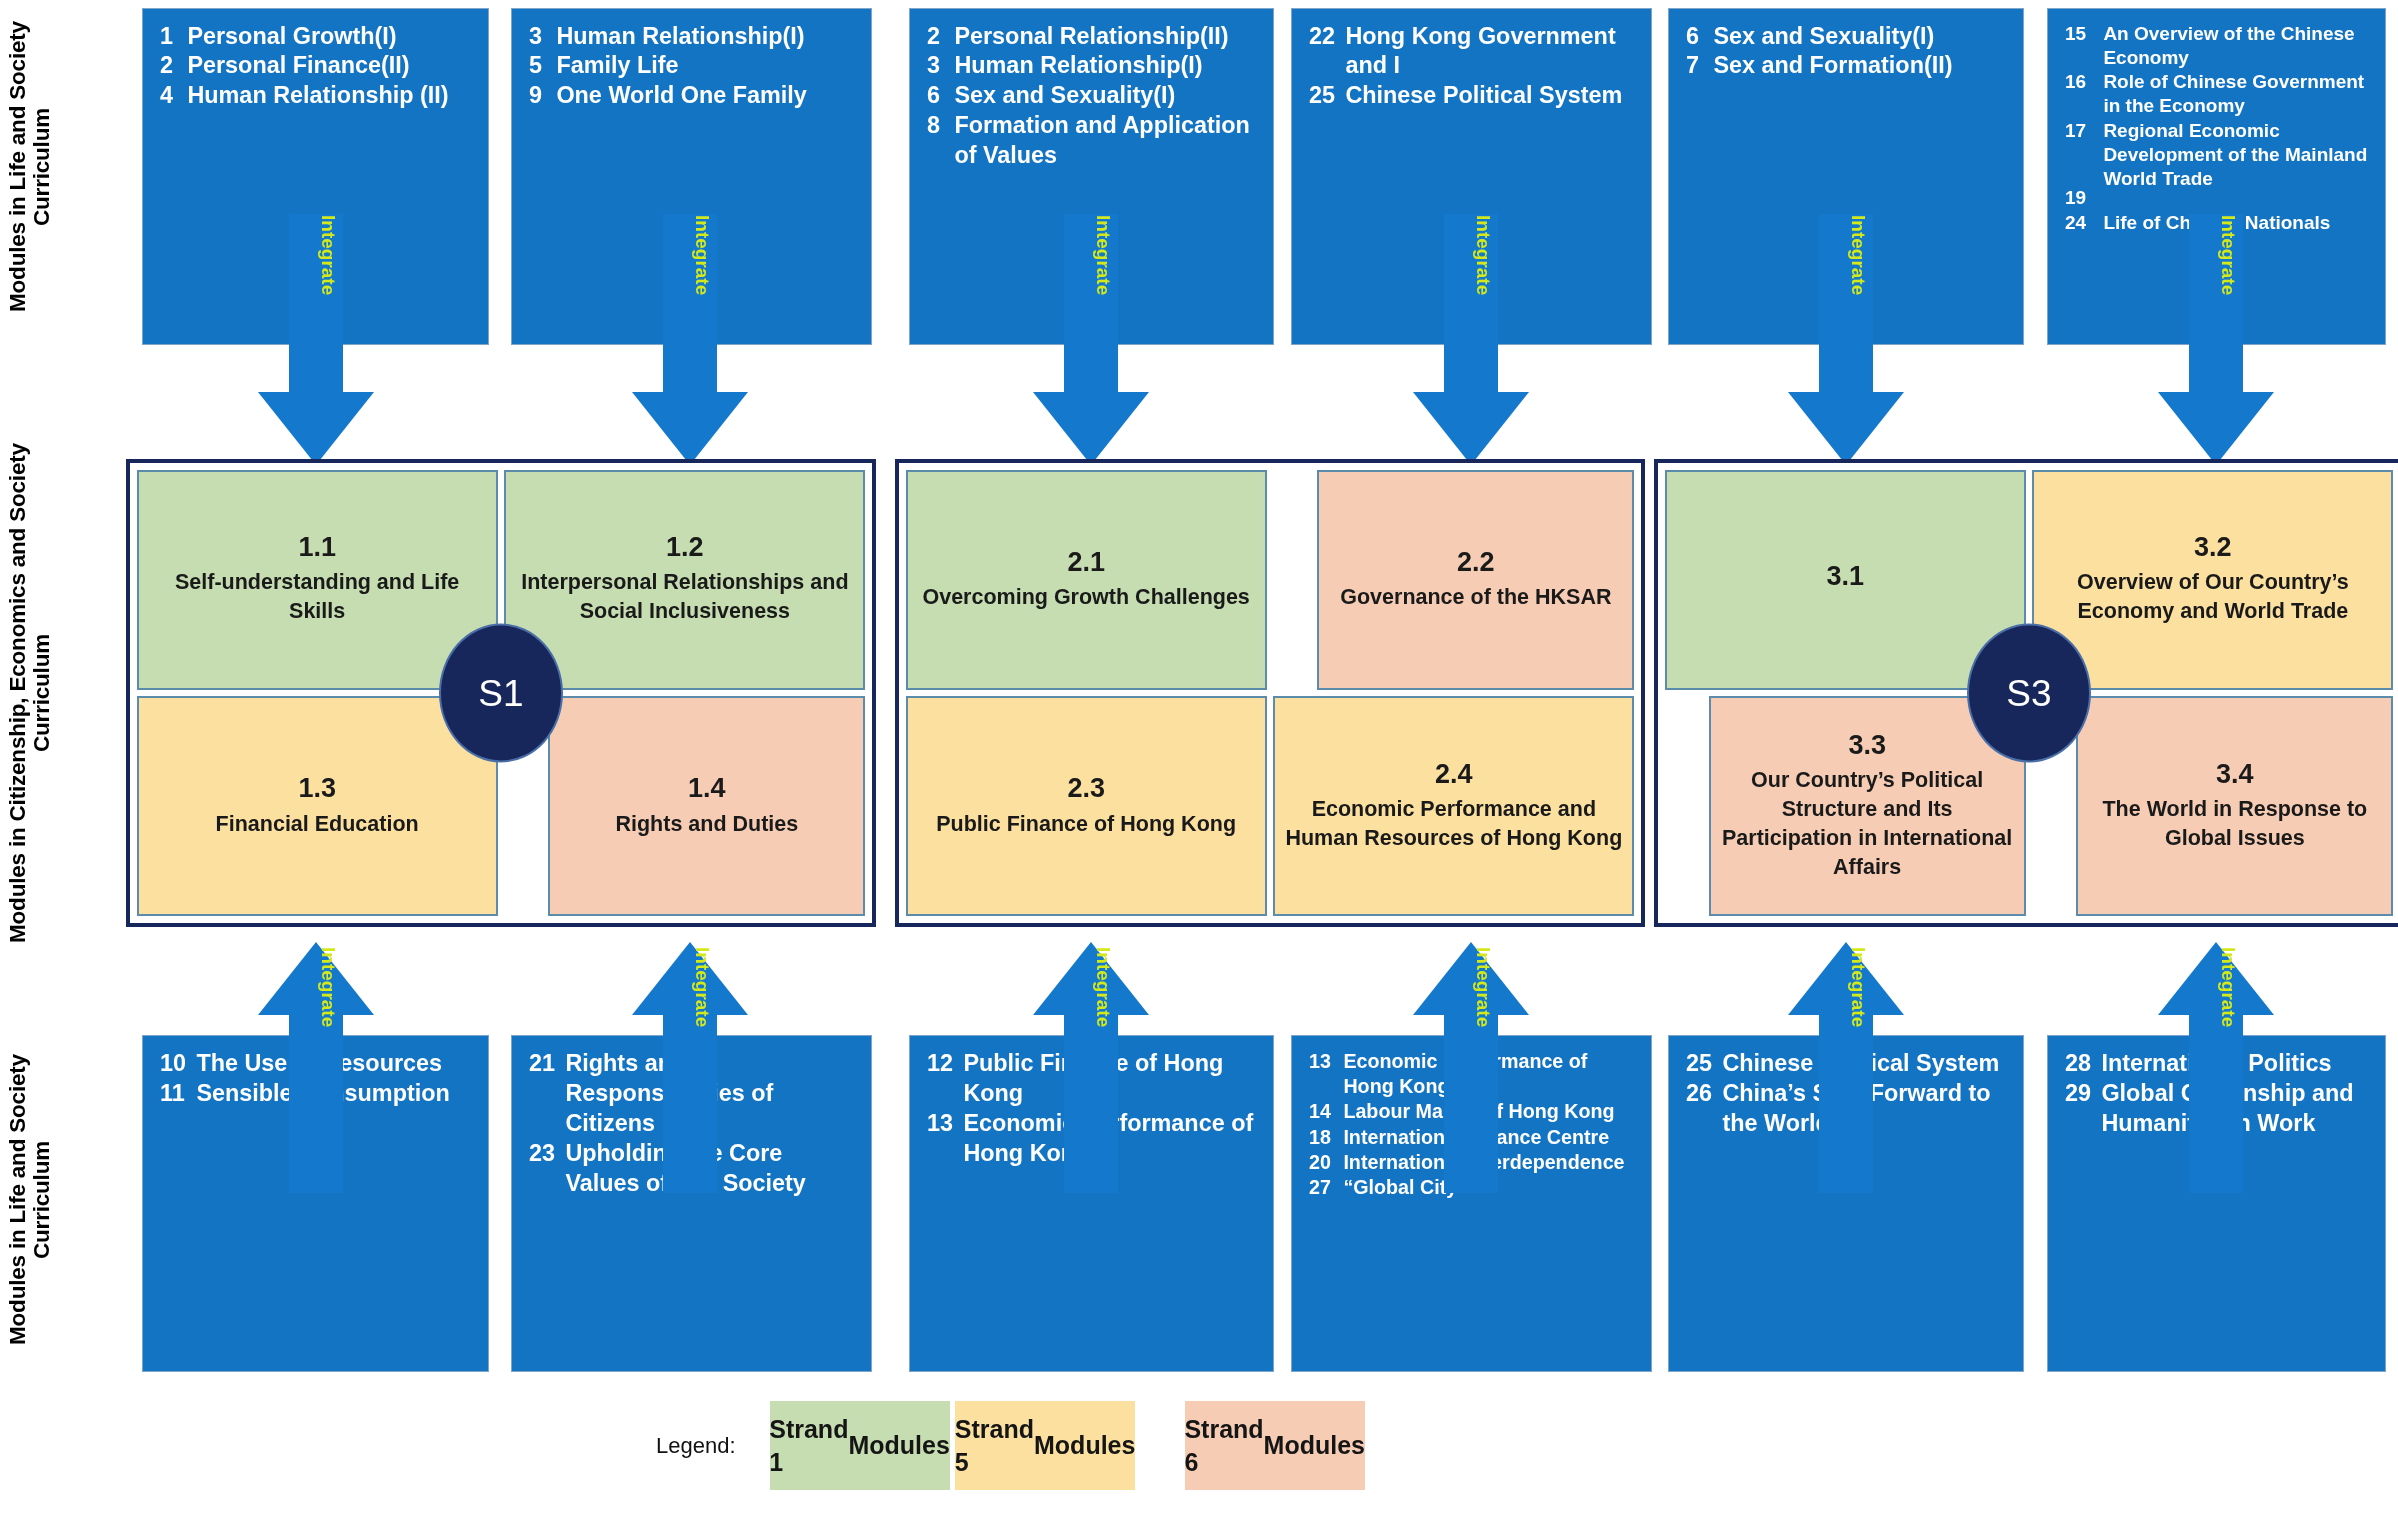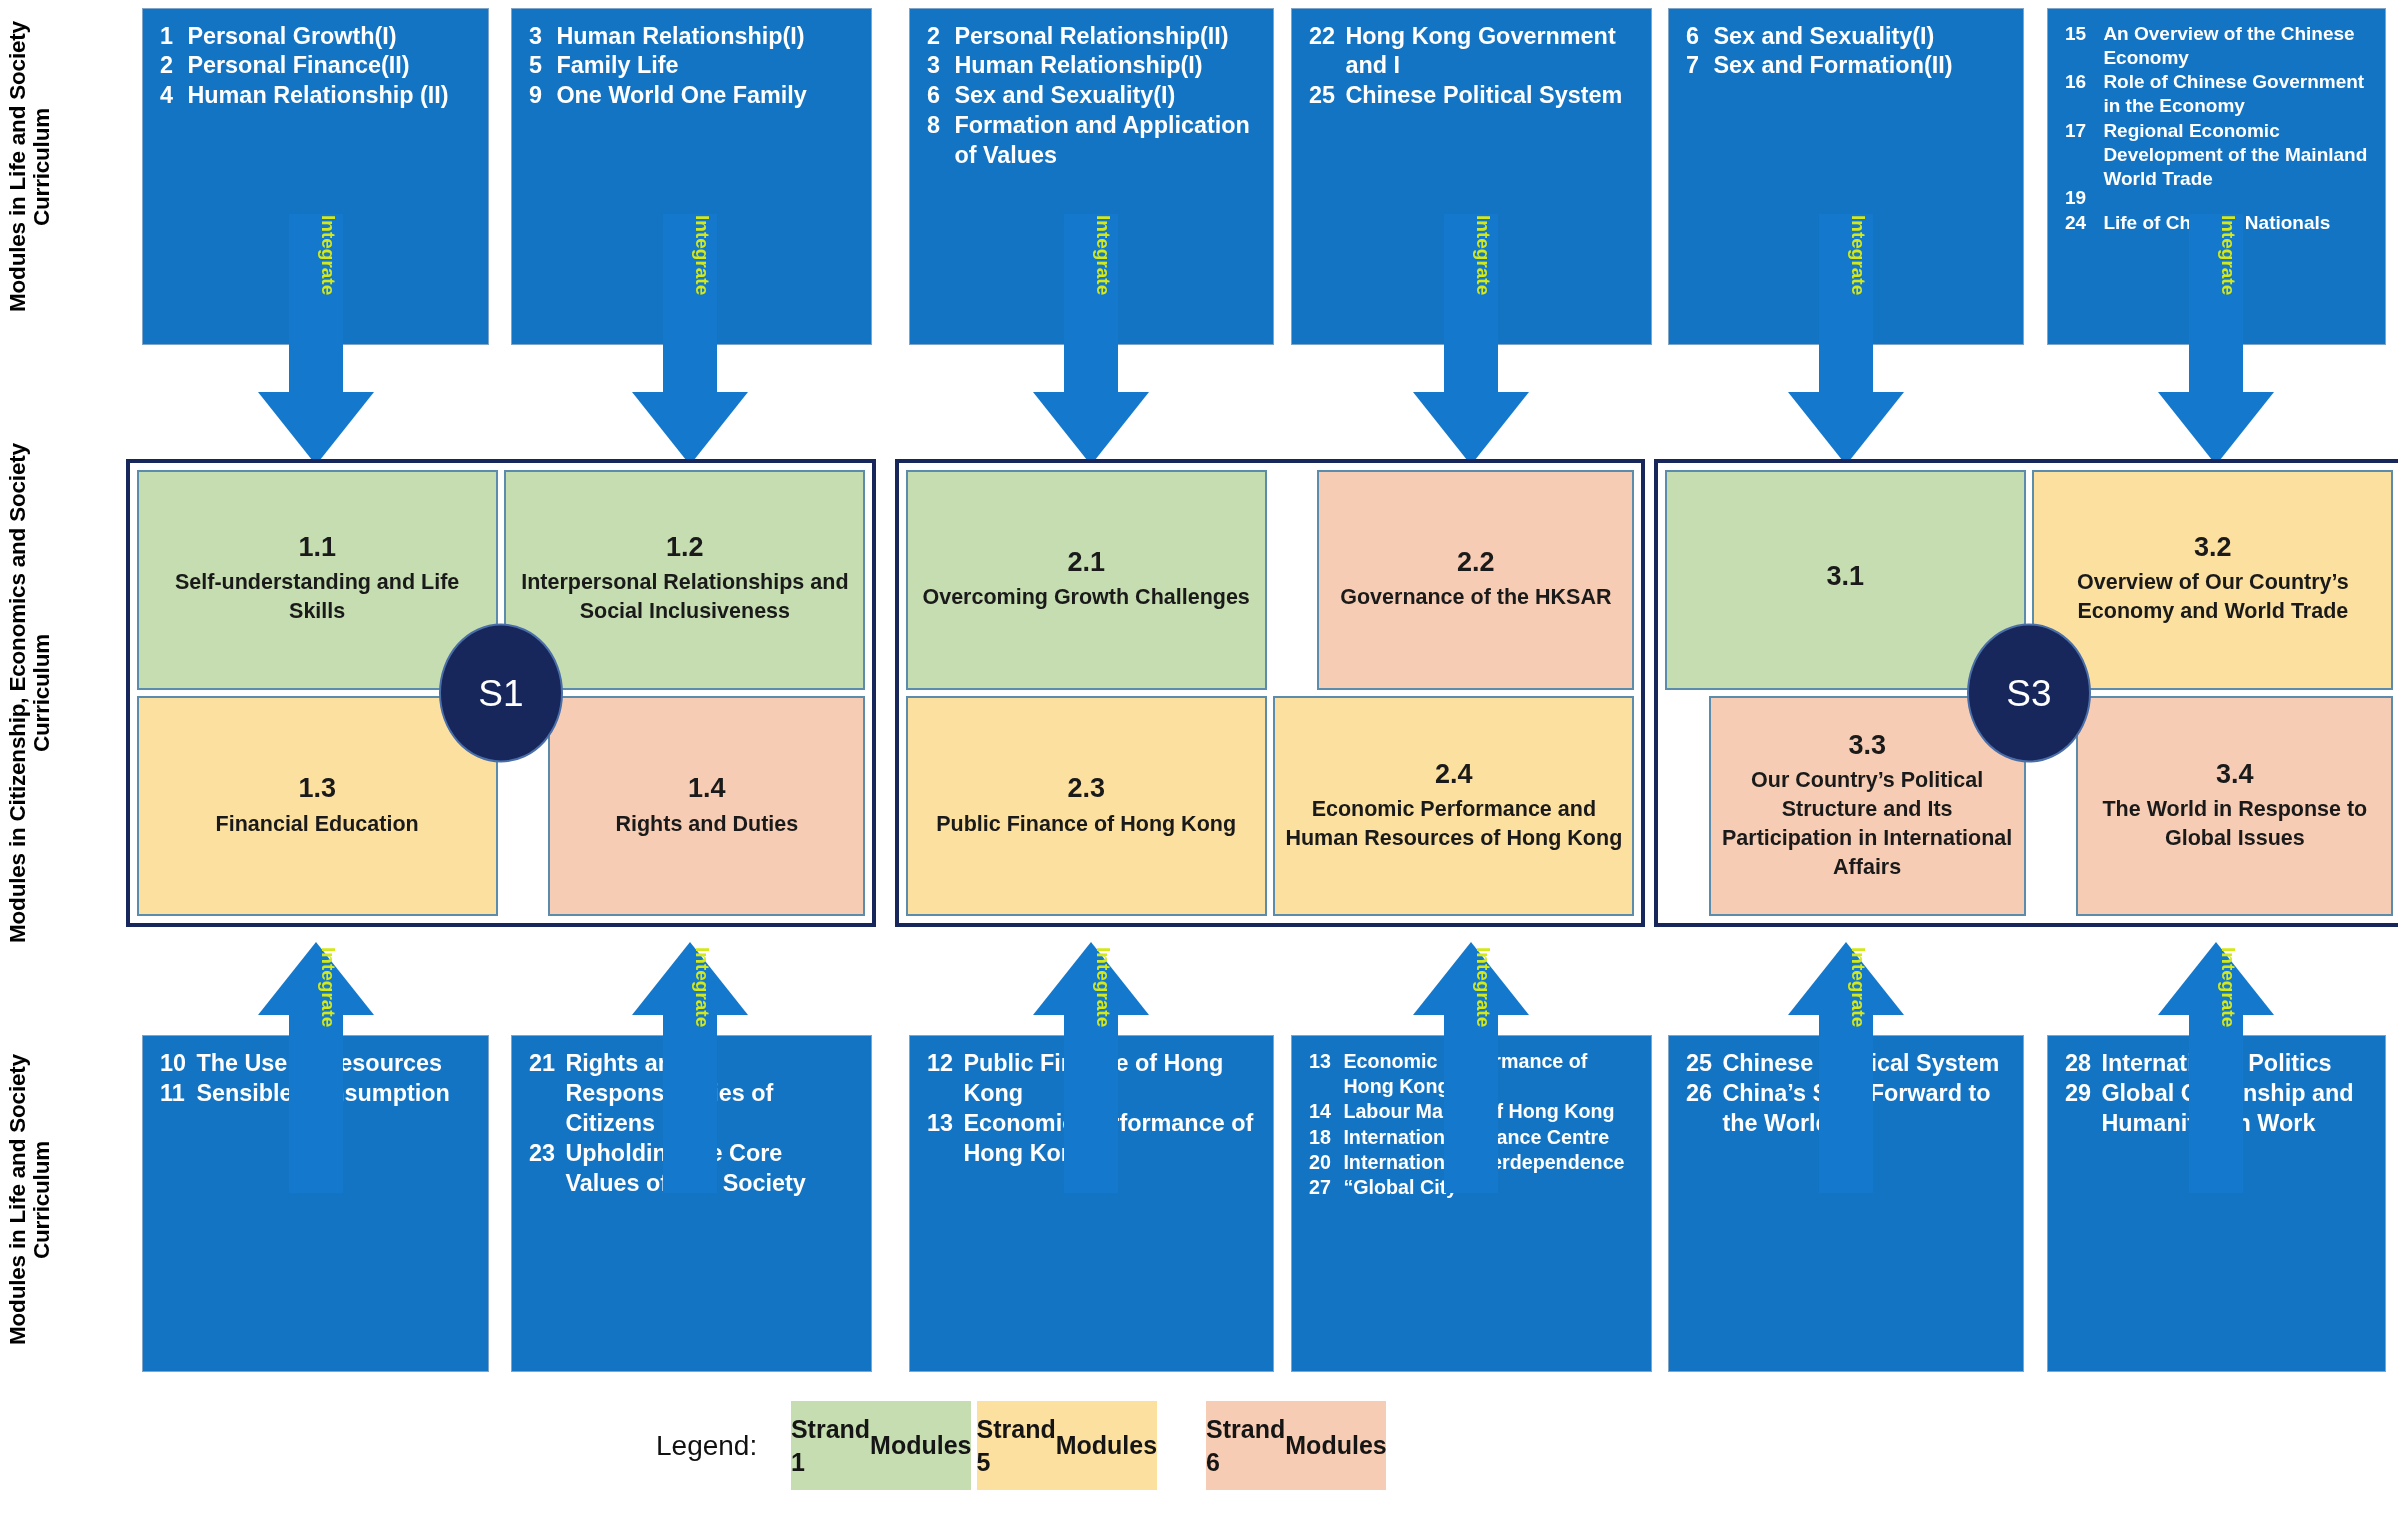--- a/index.html
+++ b/index.html
@@ -113,21 +113,21 @@
   }
 
   
   #legend {
     position: absolute;
     display: flex;
     align-items: center;
     gap: 0px;
   }
   .legend-label {
-    font-size: 28px;
+    font-size: 22px;
     color: #111;
     margin-right: 34px;
     white-space: nowrap;
   }
   .legend-chip {
     width: 180px; height: 89px;
     display: flex; flex-direction: row;
     align-items: center; justify-content: center;
     font-weight: bold; font-size: 25px;
     color: #151515; line-height: 1.32;

